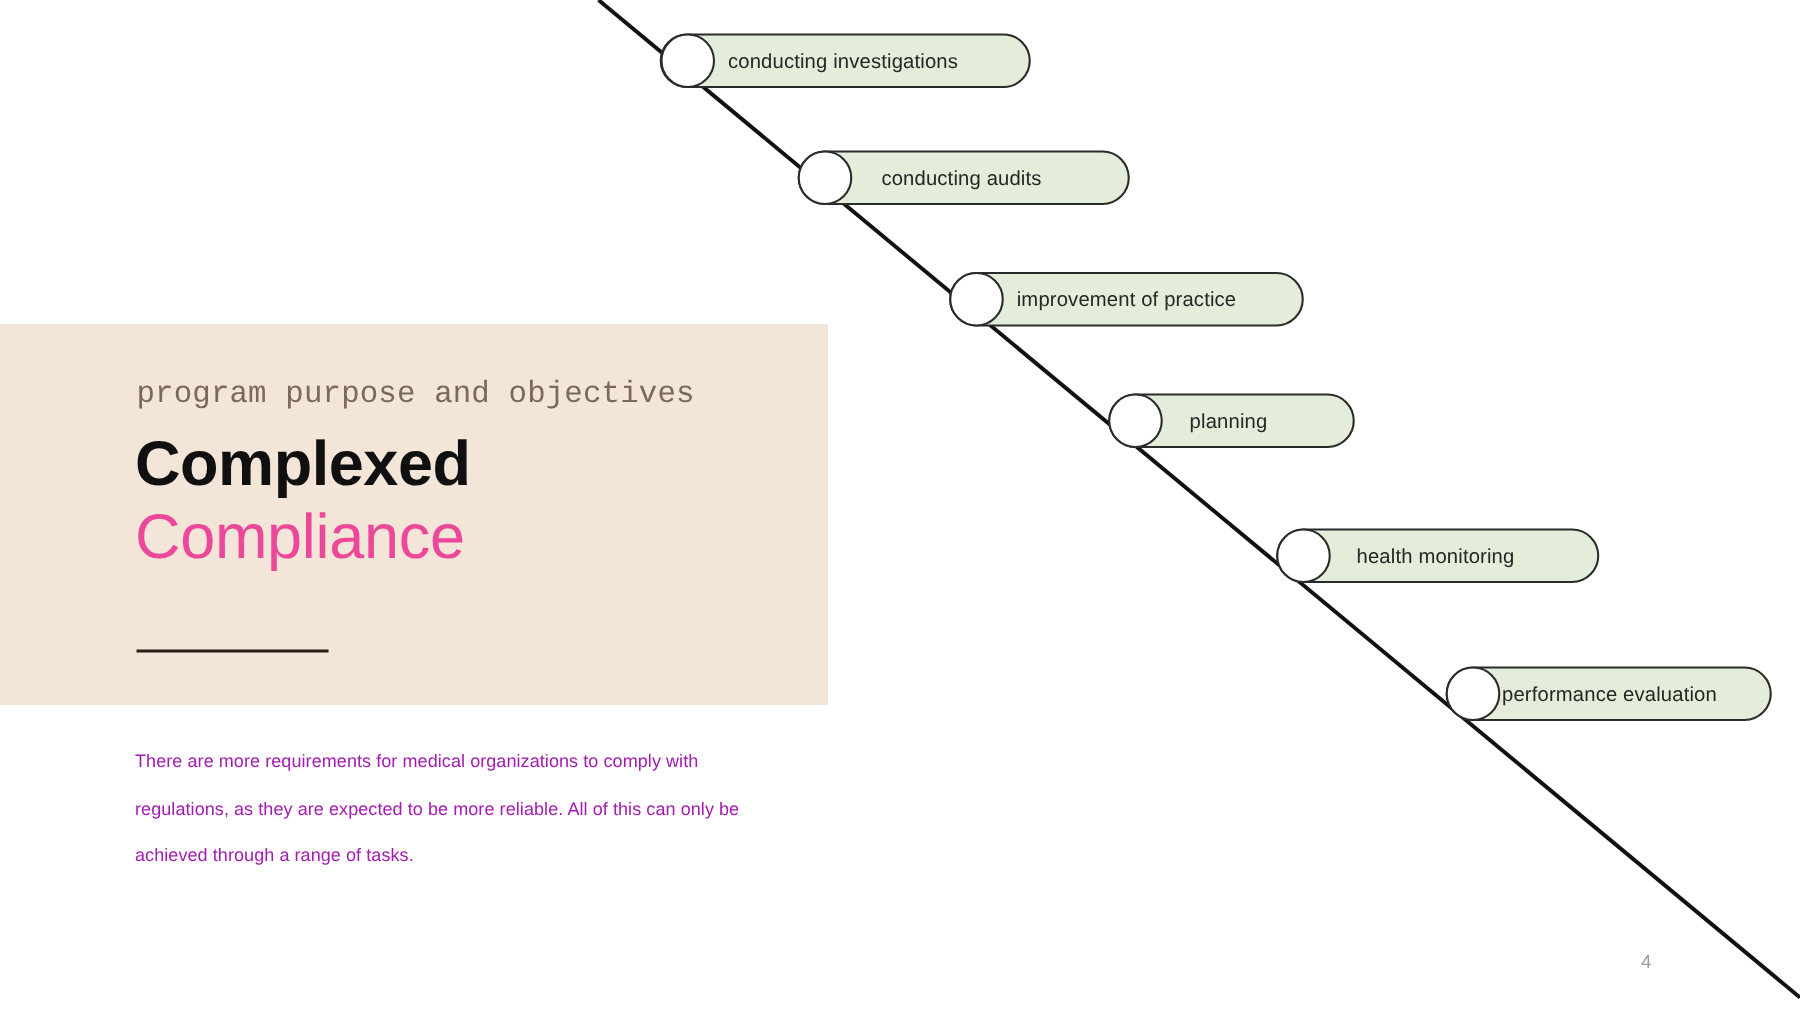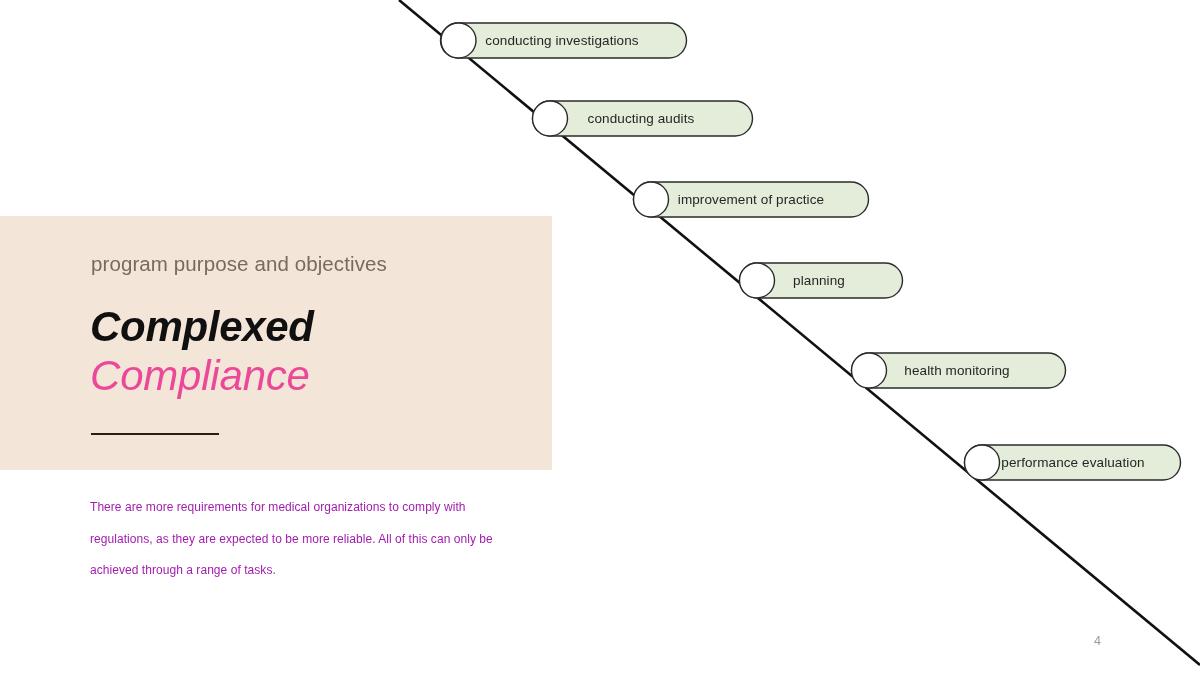--- a/index.html
+++ b/index.html
@@ -63,27 +63,27 @@
     background: #f4e5d9;
   }
   #eyebrow {
     position: absolute;
     left: 91px;
     top: 252px;
     font-size: 20.5px;
     color: #7a6a5e;
     letter-spacing: .1px;
     white-space: nowrap;
+    font-family: Liberation Mono, monospace;
   }
   #title-block {
     position: absolute;
     left: 90px;
-    top: 301px;
+    top: 283px;
     width: 430px;
-    font-style: italic;
   }
   #title-line-1 {
     font-size: 42px;
     font-weight: 700;
     color: #101010;
     line-height: 1.22;
     letter-spacing: -.3px;
     white-space: nowrap;
   }
   #title-line-2 {

